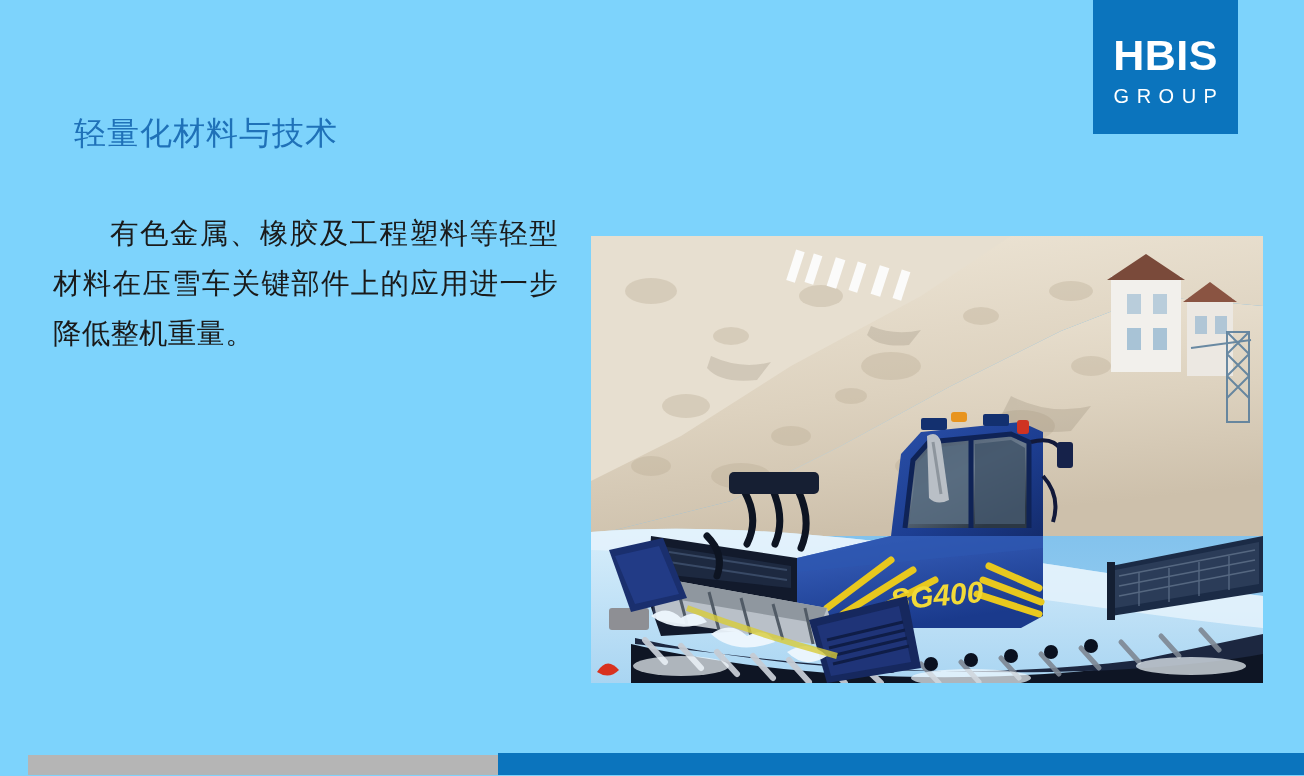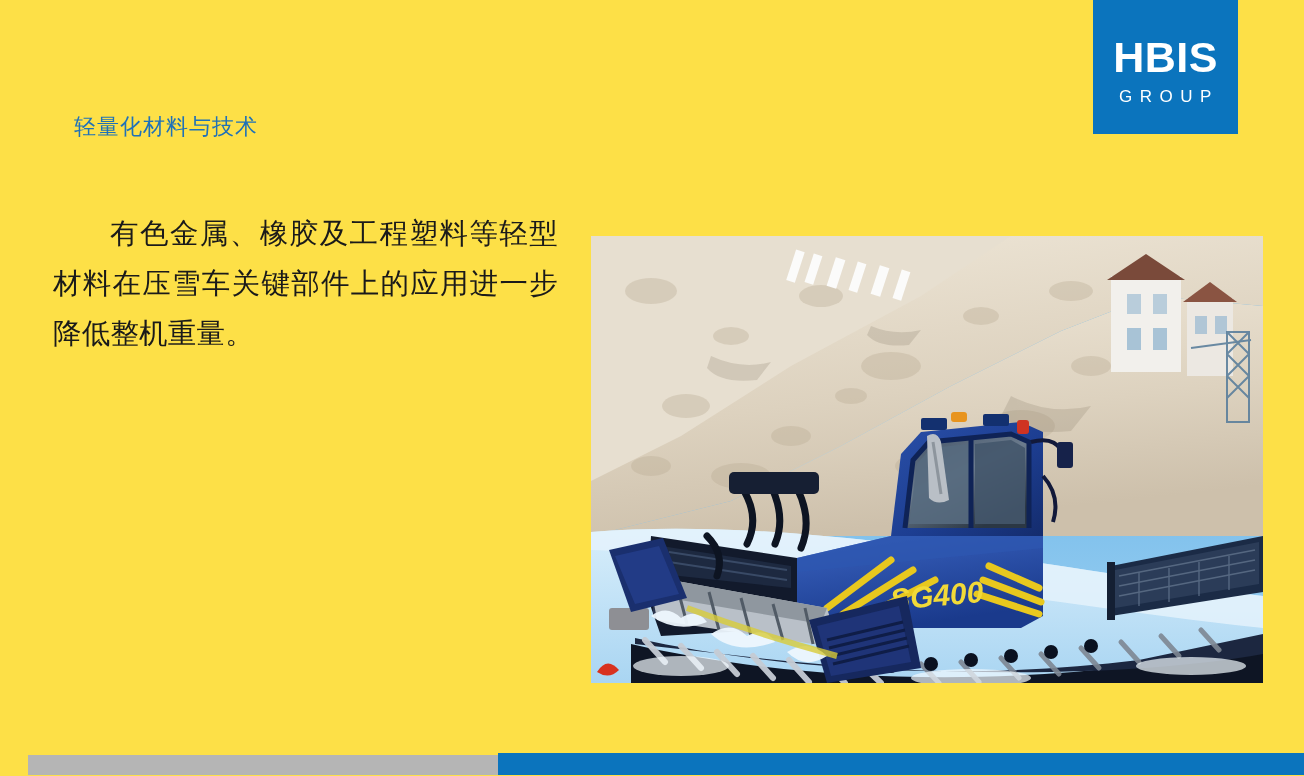--- a/index.html
+++ b/index.html
@@ -11,21 +11,21 @@
     width: 1304px;
     height: 776px;
     position: relative;
     overflow: hidden;
     font-family: "Liberation Sans", "DejaVu Sans", sans-serif;
   }
 
   .slide {
     position: absolute;
     inset: 0;
-    background: #fde047;
+    background: #7dd3fc;
   }
 
   
   .logo-block {
     position: absolute;
     left: 1093px;
     top: 0;
     width: 145px;
     height: 134px;
     background: #0b74bd;
@@ -37,34 +37,34 @@
   .logo-main {
     color: #ffffff;
     font-size: 43px;
     font-weight: 700;
     letter-spacing: 0.5px;
     line-height: 1;
     margin-top: 6px;
   }
   .logo-sub {
     color: #ffffff;
-    font-size: 17px;
+    font-size: 20px;
     font-weight: 400;
     letter-spacing: 7.5px;
     line-height: 1;
     margin-top: 9px;
     margin-left: 7px;
   }
 
   
   .slide-title {
     position: absolute;
     left: 74px;
     top: 112px;
-    font-size: 22px;
+    font-size: 32px;
     font-weight: 400;
     color: #1f71b8;
     letter-spacing: 1px;
     white-space: nowrap;
   }
 
   
   .body-text {
     position: absolute;
     left: 53px;

